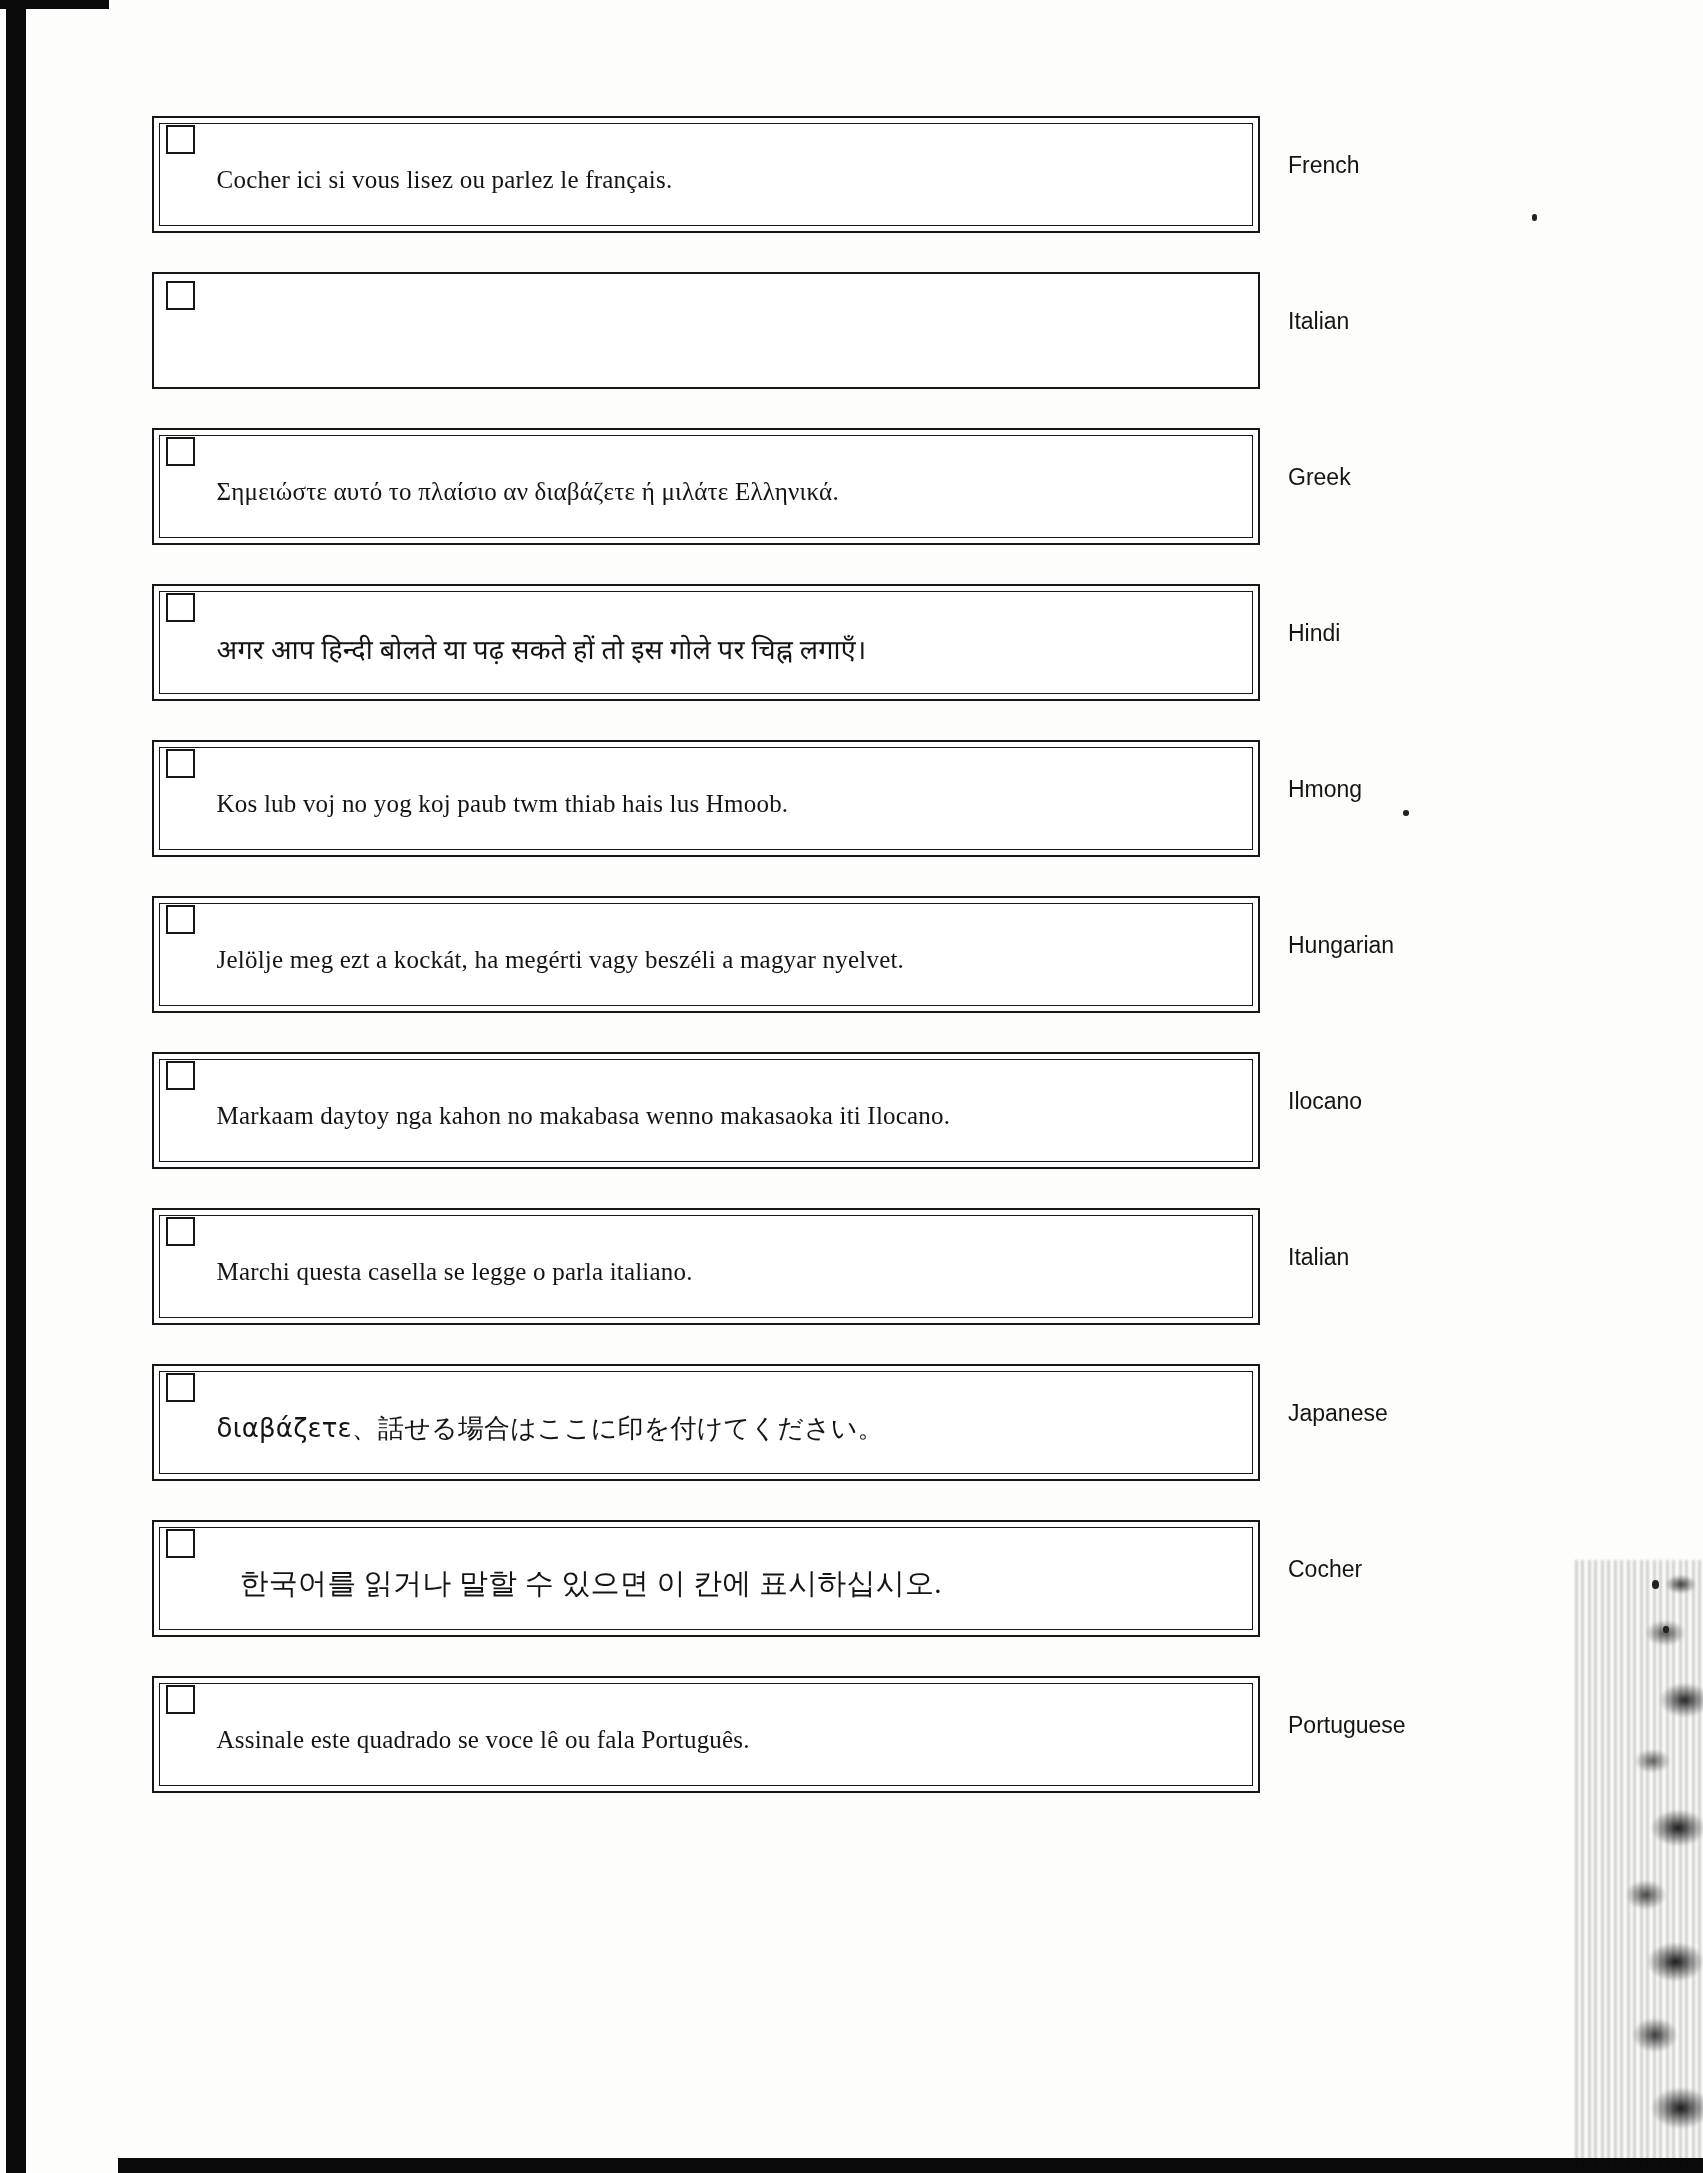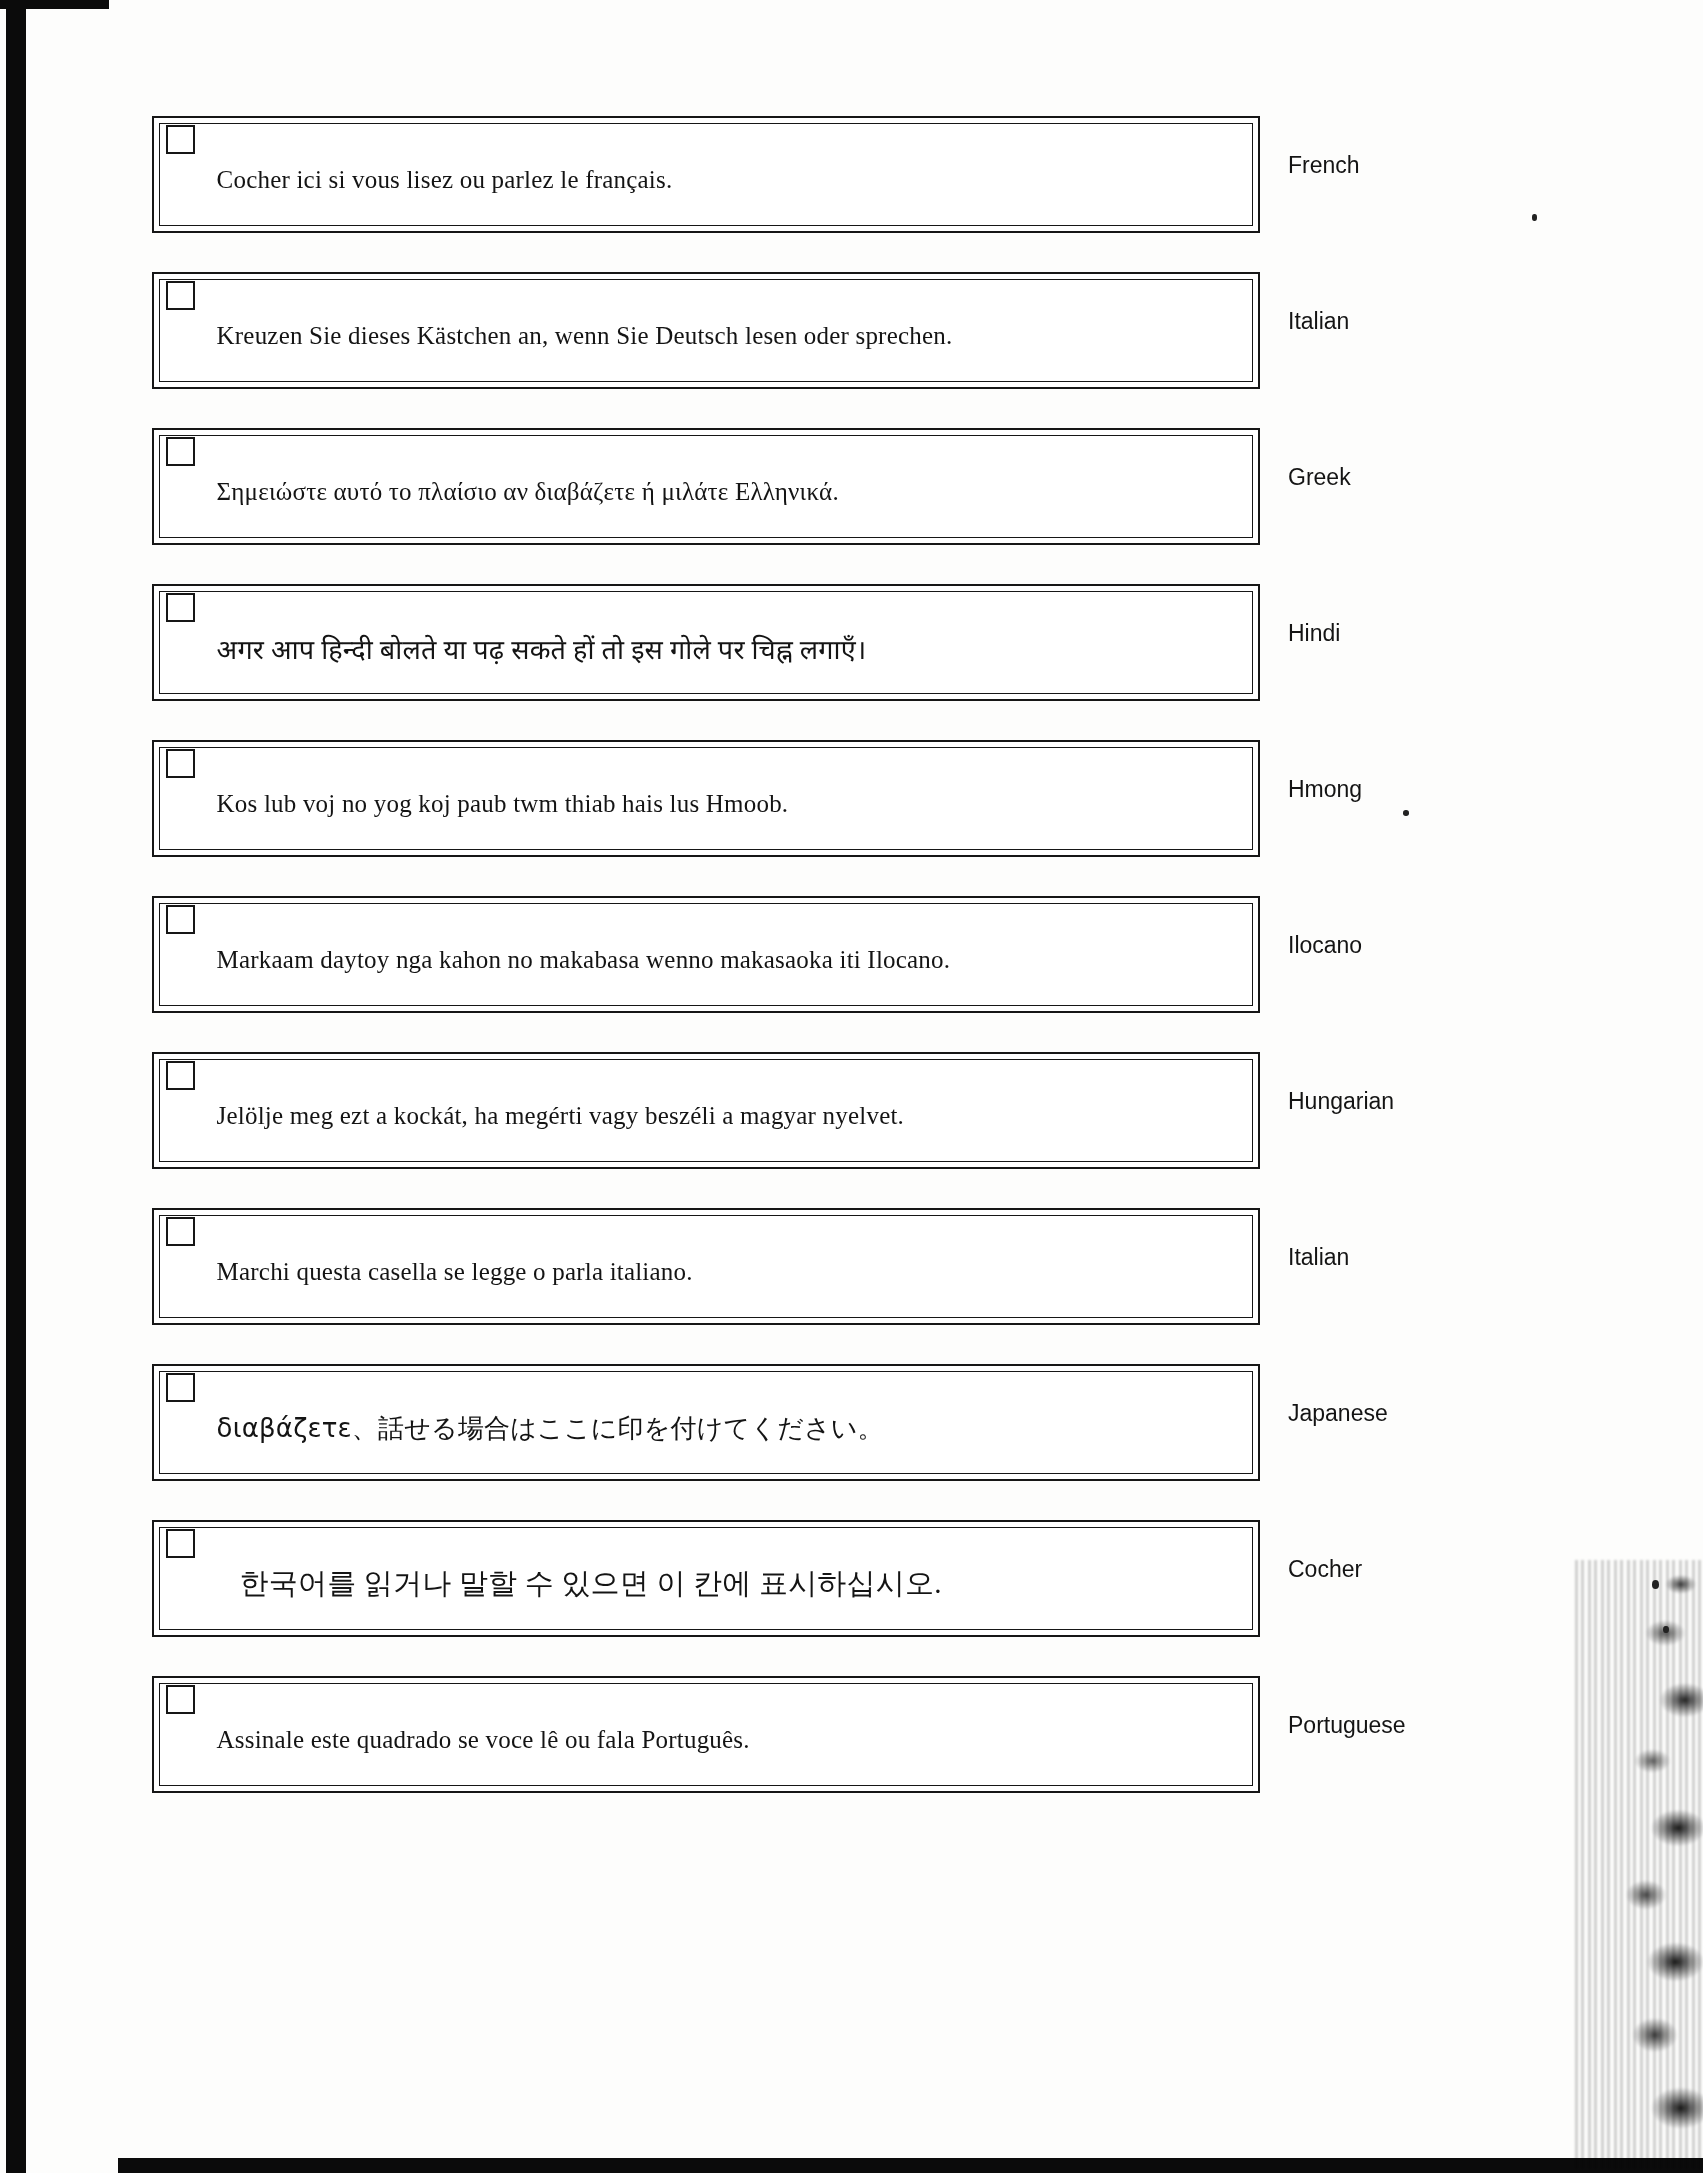--- a/index.html
+++ b/index.html
@@ -145,23 +145,20 @@
         <div class="inner">
           <span class="phrase">Cocher ici si vous lisez ou parlez le français.</span>
         </div>
       </div>
       <div class="lang-label">French</div>
     </div>
 
     <div class="row">
       <div class="lang-box">
         <span class="checkbox"></span>
-        <div class="inner">
-          <span class="phrase">Kreuzen Sie dieses Kästchen an, wenn Sie Deutsch lesen oder sprechen.</span>
-        </div>
       </div>
       <div class="lang-label">Italian</div>
     </div>
 
     <div class="row">
       <div class="lang-box">
         <span class="checkbox"></span>
         <div class="inner">
           <span class="phrase">Σημειώστε αυτό το πλαίσιο αν διαβάζετε ή μιλάτε Ελληνικά.</span>
         </div>
@@ -186,34 +183,34 @@
           <span class="phrase">Kos lub voj no yog koj paub twm thiab hais lus Hmoob.</span>
         </div>
       </div>
       <div class="lang-label">Hmong</div>
     </div>
 
     <div class="row">
       <div class="lang-box">
         <span class="checkbox"></span>
         <div class="inner">
+          <span class="phrase">Jelölje meg ezt a kockát, ha megérti vagy beszéli a magyar nyelvet.</span>
+        </div>
+      </div>
+      <div class="lang-label">Hungarian</div>
+    </div>
+
+    <div class="row">
+      <div class="lang-box">
+        <span class="checkbox"></span>
+        <div class="inner">
           <span class="phrase">Markaam daytoy nga kahon no makabasa wenno makasaoka iti Ilocano.</span>
         </div>
       </div>
       <div class="lang-label">Ilocano</div>
-    </div>
-
-    <div class="row">
-      <div class="lang-box">
-        <span class="checkbox"></span>
-        <div class="inner">
-          <span class="phrase">Jelölje meg ezt a kockát, ha megérti vagy beszéli a magyar nyelvet.</span>
-        </div>
-      </div>
-      <div class="lang-label">Hungarian</div>
     </div>
 
     <div class="row">
       <div class="lang-box">
         <span class="checkbox"></span>
         <div class="inner">
           <span class="phrase">Marchi questa casella se legge o parla italiano.</span>
         </div>
       </div>
       <div class="lang-label">Italian</div>

